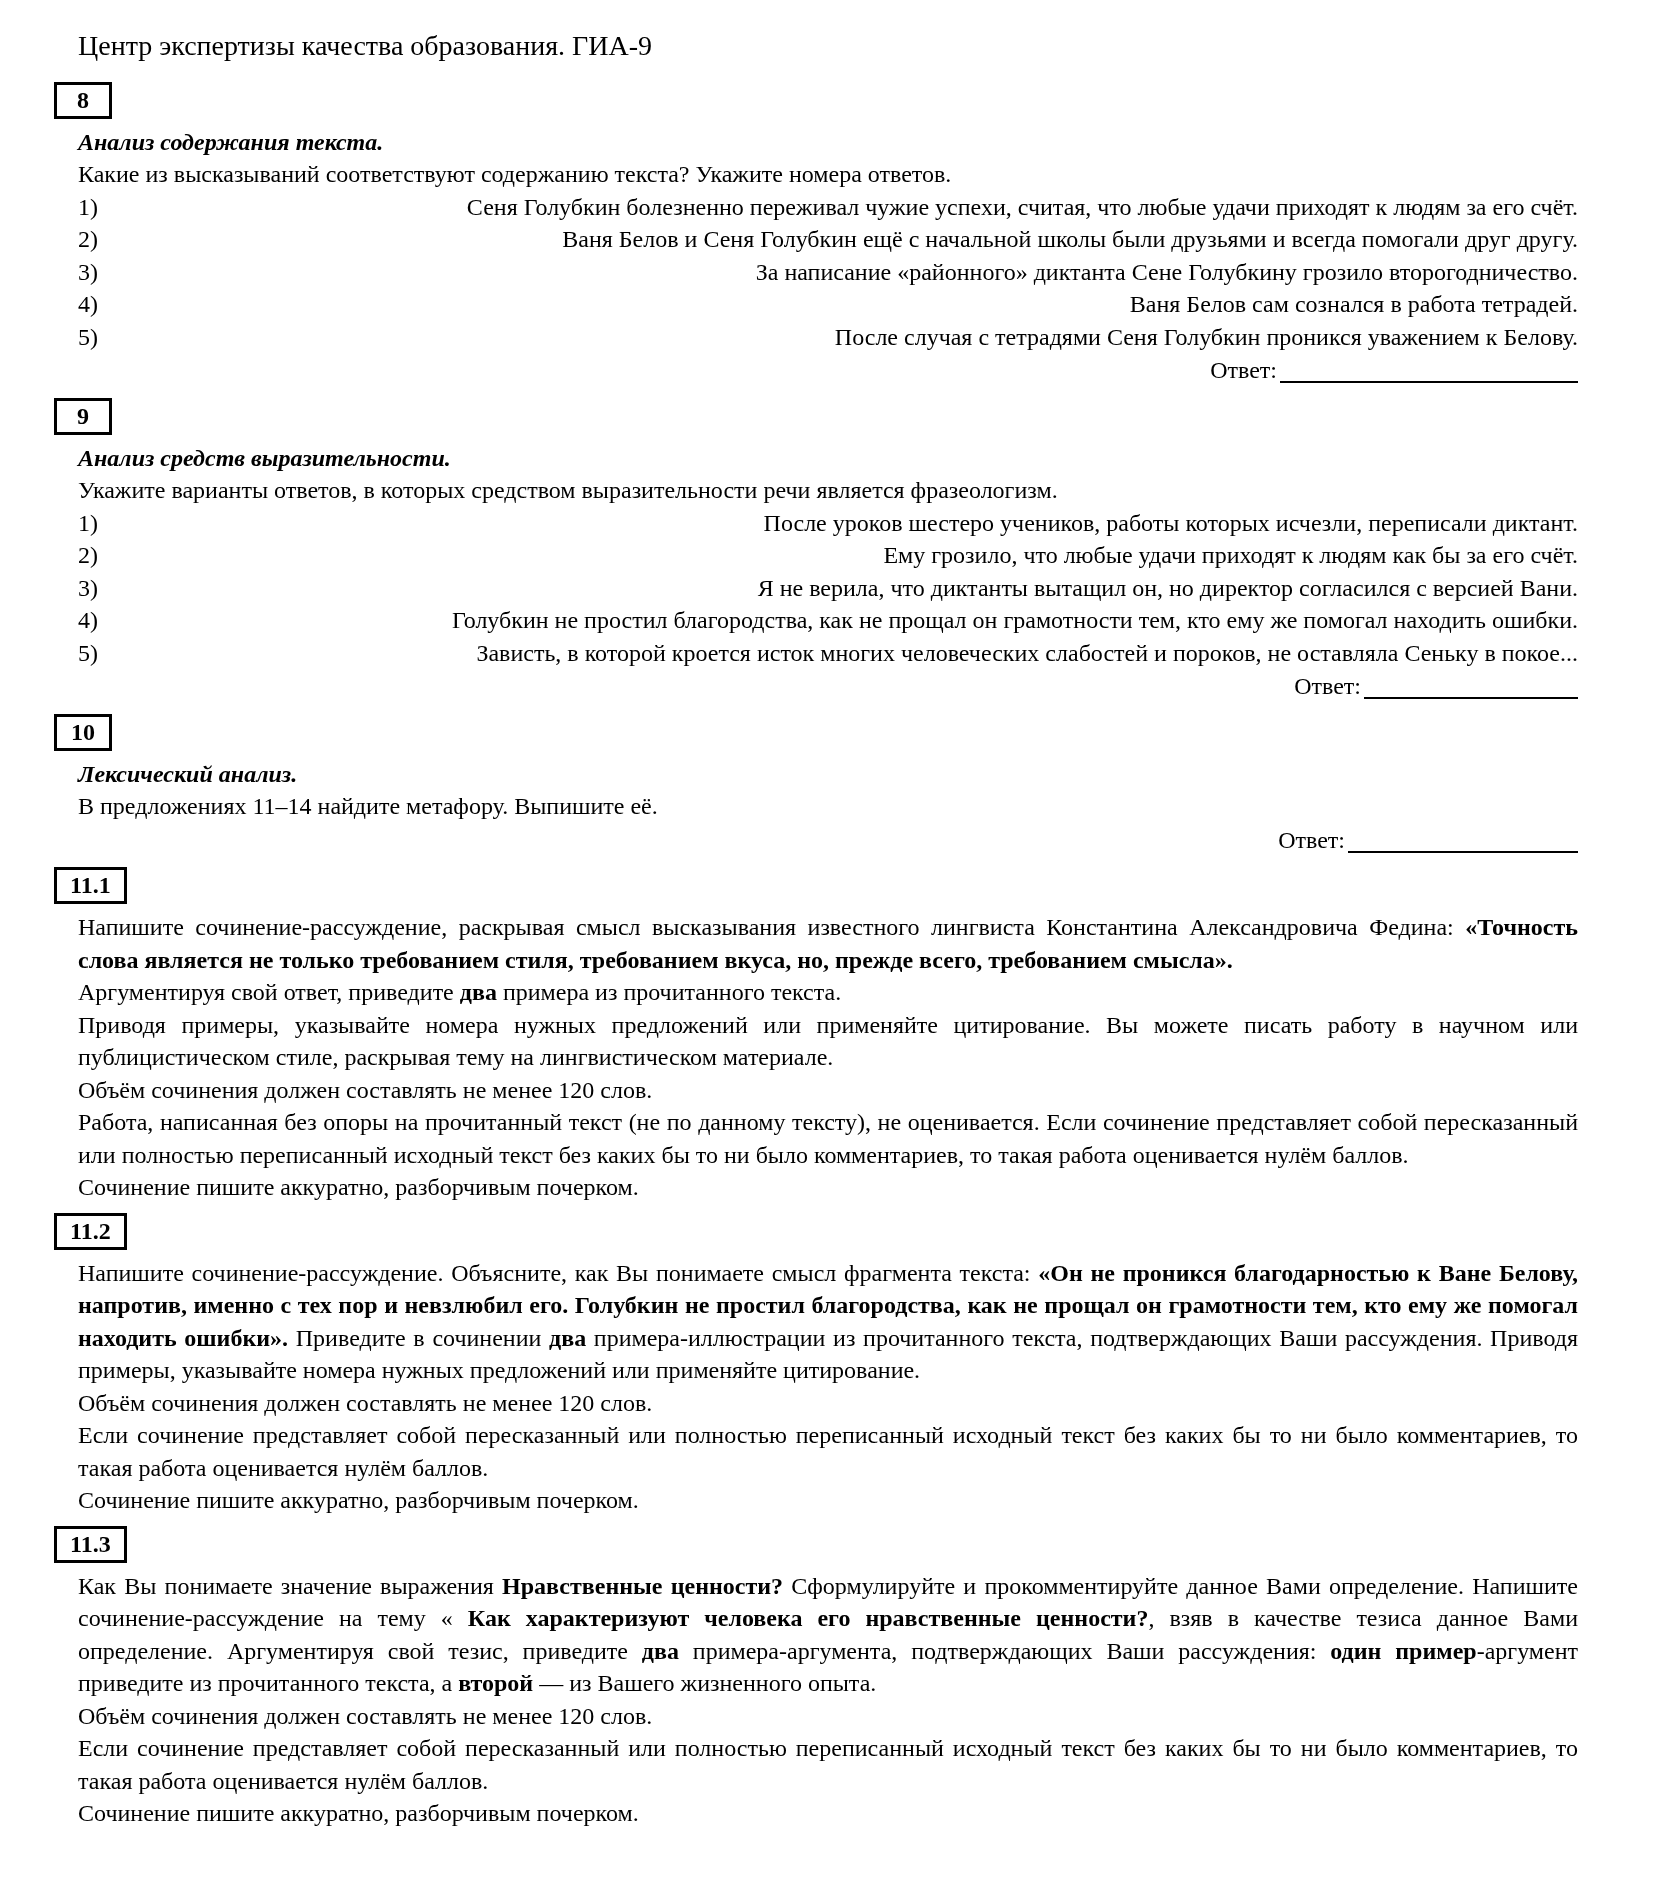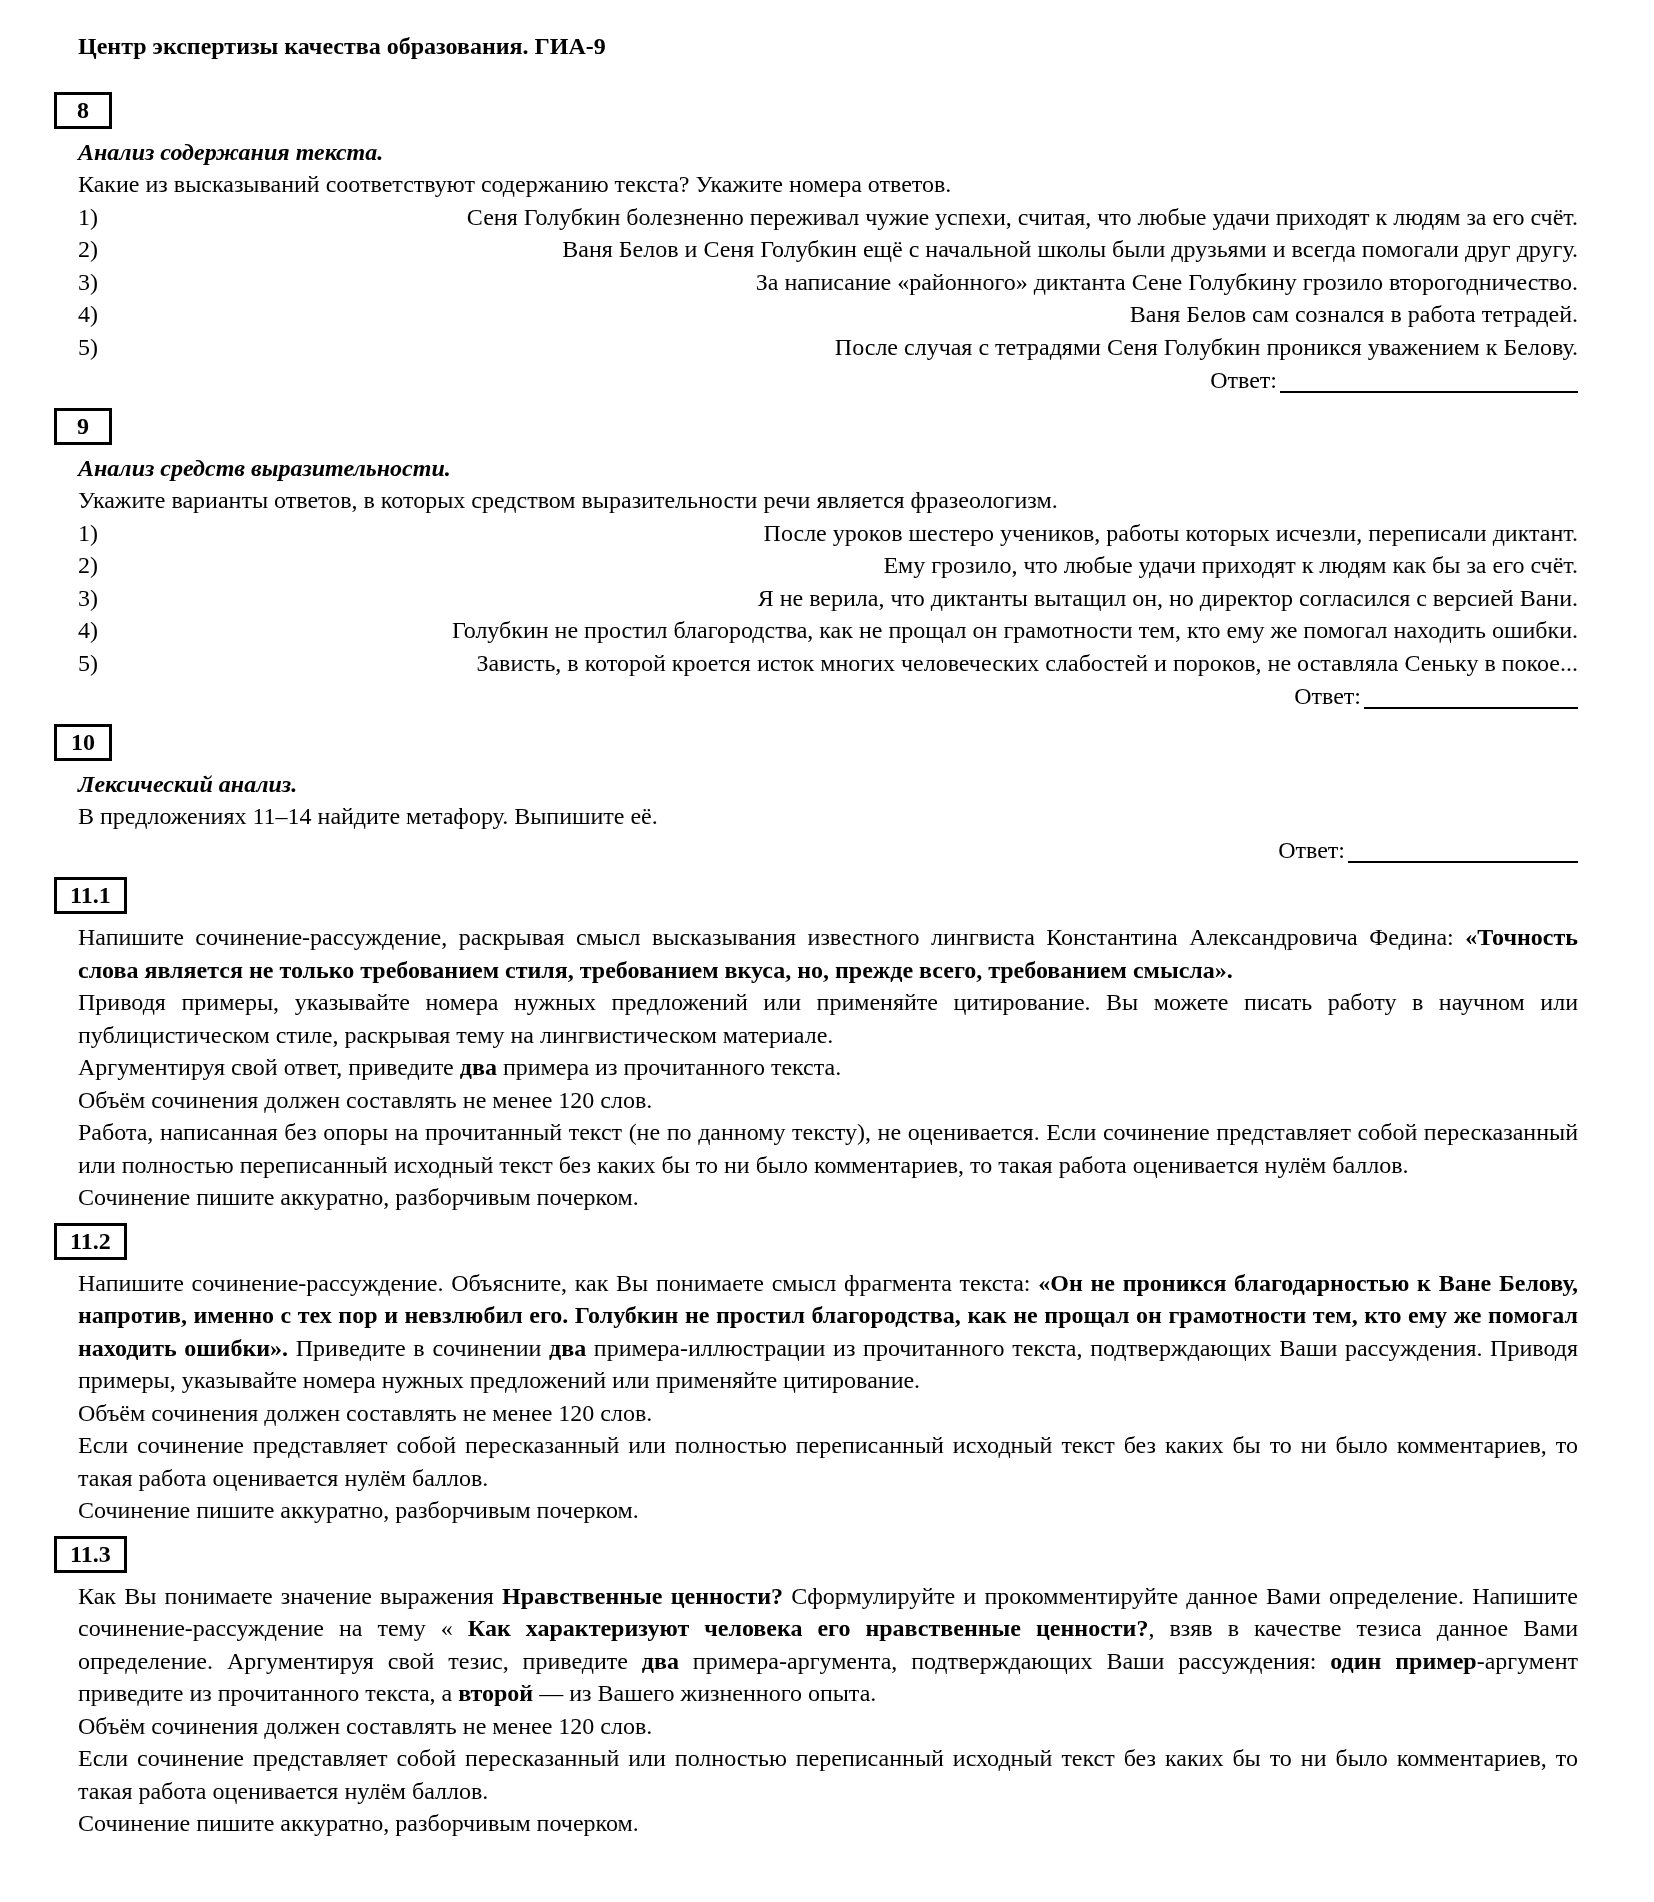--- a/index.html
+++ b/index.html
@@ -10,23 +10,22 @@
     box-sizing: border-box;
     background: #ffffff;
     color: #000000;
     font-family: "Liberation Serif", "DejaVu Serif", serif;
     font-size: 24px;
     line-height: 32.5px;
     padding: 30px 76px 20px 78px;
     overflow: hidden;
   }
   .header-line {
-    font-size: 24px;
-    margin-bottom: 20px;
-    font-weight: bold;
+    font-size: 28px;
+    margin-bottom: 10px;
   }
   .numbox {
     display: inline-block;
     border: 3px solid #000000;
     font-weight: bold;
     text-align: center;
     min-width: 26px;
     padding: 0 13px;
     line-height: 31px;
     margin: 9px 0 7px -24px;
@@ -122,22 +121,22 @@
     <div class="subtitle">Лексический анализ.</div>
     <div>В предложениях 11–14 найдите метафору. Выпишите её.</div>
     <div class="answer-row">
       <span>Ответ:</span><span class="answer-line w10"></span>
     </div>
   </section>
 
   <section>
     <div class="numbox"><span>11.1</span></div>
     <p class="para"><span>Напишите сочинение-рассуждение, раскрывая смысл высказывания известного лингвиста Константина Александровича Федина: </span><span class="b">«Точность слова является не только требованием стиля, требованием вкуса, но, прежде всего, требованием смысла».</span></p>
+    <p class="para"><span>Аргументируя свой ответ, приведите </span><span class="b">два</span><span> примера из прочитанного текста.</span></p>
     <p class="para"><span>Приводя примеры, указывайте номера нужных предложений или применяйте цитирование. Вы можете писать работу в научном или публицистическом стиле, раскрывая тему на лингвистическом материале.</span></p>
-    <p class="para"><span>Аргументируя свой ответ, приведите </span><span class="b">два</span><span> примера из прочитанного текста.</span></p>
     <p class="para"><span>Объём сочинения должен составлять не менее 120 слов.</span></p>
     <p class="para"><span>Работа, написанная без опоры на прочитанный текст (не по данному тексту), не оценивается. Если сочинение представляет собой пересказанный или полностью переписанный исходный текст без каких бы то ни было комментариев, то такая работа оценивается нулём баллов.</span></p>
     <p class="para"><span>Сочинение пишите аккуратно, разборчивым почерком.</span></p>
   </section>
 
   <section>
     <div class="numbox"><span>11.2</span></div>
     <p class="para"><span>Напишите сочинение-рассуждение. Объясните, как Вы понимаете смысл фрагмента текста: </span><span class="b">«Он не проникся благодарностью к Ване Белову, напротив, именно с тех пор и невзлюбил его. Голубкин не простил благородства, как не прощал он грамотности тем, кто ему же помогал находить ошибки».</span><span> Приведите в сочинении </span><span class="b">два</span><span> примера-иллюстрации из прочитанного текста, подтверждающих Ваши рассуждения. Приводя примеры, указывайте номера нужных предложений или применяйте цитирование.</span></p>
     <p class="para"><span>Объём сочинения должен составлять не менее 120 слов.</span></p>
     <p class="para"><span>Если сочинение представляет собой пересказанный или полностью переписанный исходный текст без каких бы то ни было комментариев, то такая работа оценивается нулём баллов.</span></p>

